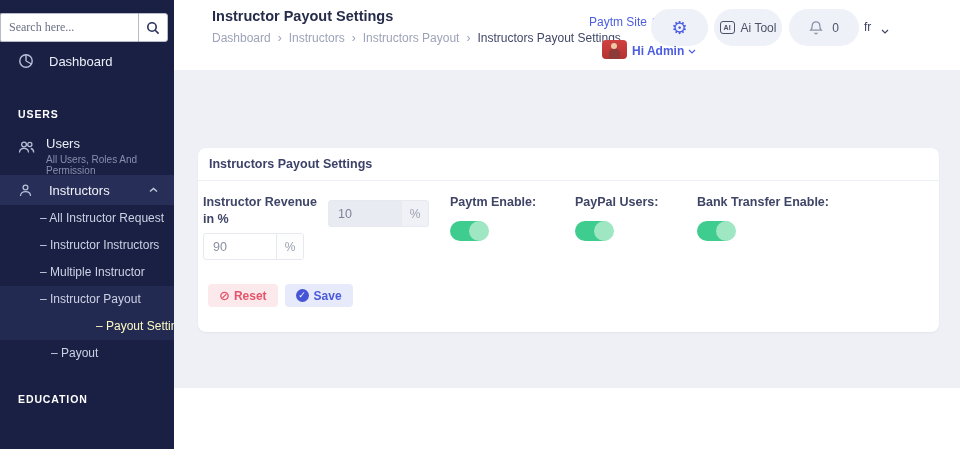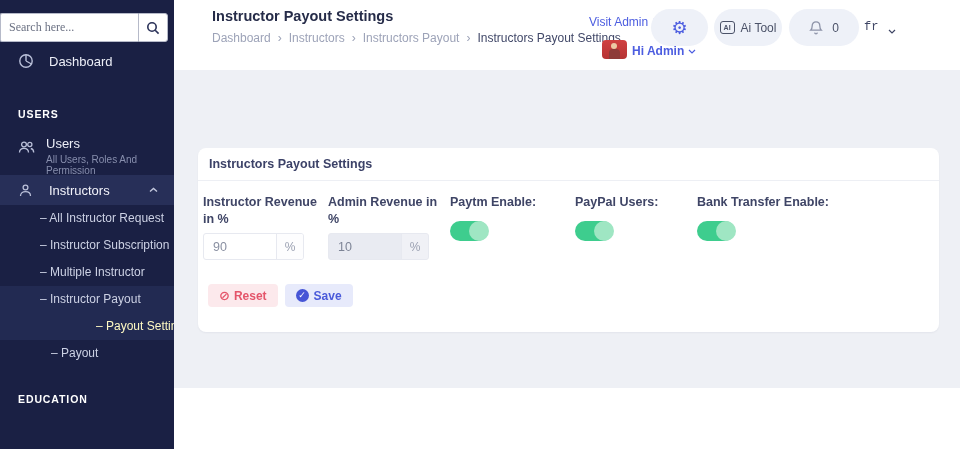--- a/index.html
+++ b/index.html
@@ -51,21 +51,21 @@
     display:flex; align-items:center; justify-content:center; cursor:pointer;
     font-size:12px; color:#4b5268; }
   .pill.gear { left:463px; width:57px; }
   .gear-glyph { font-family:"DejaVu Sans",sans-serif; font-size:18px; color:#4c5de0; line-height:1; }
   .pill.ai { left:526px; width:68px; gap:6px; }
   .chip { width:15px; height:13px; border:1.5px solid #4b5268; border-radius:3px;
     font-size:7px; font-weight:bold; color:#4b5268; display:flex; align-items:center;
     justify-content:center; }
   .pill.bell { left:601px; width:70px; gap:9px; }
   .lang { position:absolute; left:676px; top:20px; display:flex; align-items:flex-end; gap:10px;
-    font-size:12px; color:#3e4564; cursor:pointer;font-family:Liberation Mono, monospace; }
+    font-size:12px; color:#3e4564; cursor:pointer; }
   .avatar { position:absolute; left:414px; top:40px; width:25px; height:19px; border-radius:4px;
     background:linear-gradient(180deg,#d04040,#b53333); overflow:hidden; }
   .avatar .head { position:absolute; left:9px; top:3px; width:6px; height:6px;
     border-radius:50%; background:#ecc9a4; box-shadow:0 -1px 0 #3a2а1e; }
   .avatar .body { position:absolute; left:7px; top:9px; width:11px; height:10px;
     border-radius:4px 4px 0 0; background:#8d3b38; }
   .greeting { position:absolute; left:444px; top:44px; display:flex; align-items:center;
     gap:4px; font-size:12px; font-weight:bold; color:#4c5de0; cursor:pointer; }
 
   
@@ -159,21 +159,21 @@
     </span>
     <span>Instructors</span>
     <span class="chev">
       <svg width="9" height="6" viewBox="0 0 9 6" fill="none" stroke="currentColor" stroke-width="1.4">
         <path d="M1 4.5 L4.5 1.5 L8 4.5"></path>
       </svg>
     </span>
   </div>
 
   <div class="subitem">– All Instructor Request</div>
-  <div class="subitem">– Instructor Subscription</div>
+  <div class="subitem">– Instructor Instructors</div>
   <div class="subitem">– Multiple Instructor</div>
 
   <div class="submenu-active">
     <div class="subitem">– Instructor Payout</div>
     <div class="subitem nested active">– Payout Settings</div>
   </div>
   <div class="subitem nested">– Payout</div>
 
   <div class="section-hd" style="margin-top:26px">EDUCATION</div>
 </div>
@@ -185,21 +185,21 @@
     <span class="crumb">Dashboard</span>
     <span class="sep">›</span>
     <span class="crumb">Instructors</span>
     <span class="sep">›</span>
     <span class="crumb">Instructors Payout</span>
     <span class="sep">›</span>
     <span class="crumb last">Instructors Payout Settings</span>
   </div>
 
   <div class="visit-site">
-    <span>Visit Admin</span>
+    <span>Paytm Site</span>
     <span>
       <svg width="11" height="11" viewBox="0 0 11 11" fill="none" stroke="#4c5de0" stroke-width="1.3">
         <path d="M4 2 H1.5 V9.5 H9 V7"></path>
           <path d="M6 1.2 H9.8 V5 M9.6 1.4 L5.2 5.8"></path>
       </svg>
     </span>
   </div>
 
   <div class="pill gear">
     <span class="gear-glyph">⚙</span>
@@ -250,21 +250,20 @@
     <div class="card-body">
       <div class="fcol">
         <div class="flabel">Instructor Revenue in %</div>
         <div class="igroup">
           <input value="90" style="">
           <span class="addon">%</span>
         </div>
       </div>
 
       <div class="fcol wide">
-        <div class="flabel">Admin Revenue in %</div>
         <div class="igroup gray">
           <input value="10" style="">
           <span class="addon">%</span>
         </div>
       </div>
 
       <div class="fcol">
         <div class="flabel">Paytm Enable:</div>
         <div class="toggle on">
             <div class="knob"></div>

